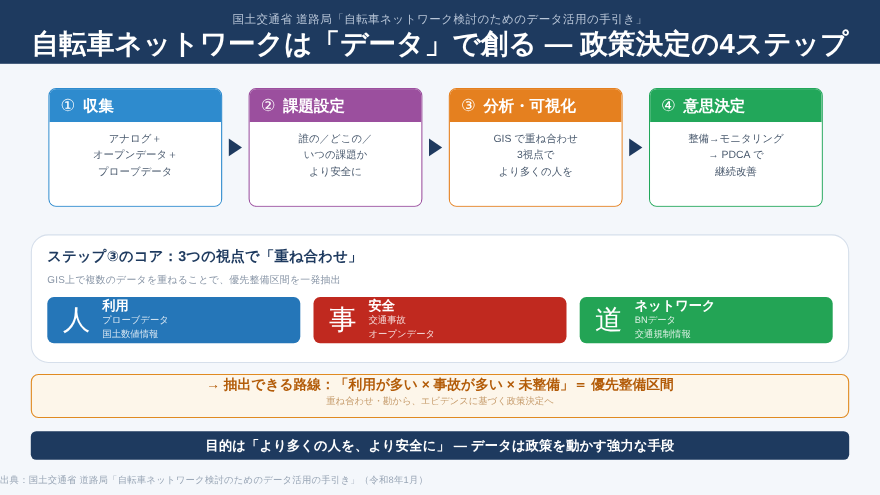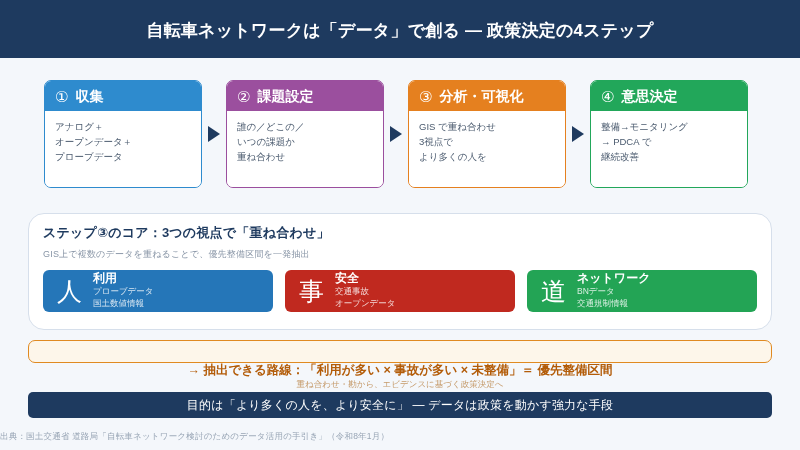--- a/index.html
+++ b/index.html
@@ -35,21 +35,21 @@
     padding-top: 4px;
   }
   .header-kicker {
     font-size: 10.5px;
     color: #b9c6d8;
     letter-spacing: 0.4px;
     line-height: 14px;
     margin-bottom: 3px;
   }
   .header-title {
-    font-size: 17px;
+    font-size: 25px;
     font-weight: bold;
     color: #ffffff;
     letter-spacing: 0.2px;
     line-height: 24px;
     white-space: nowrap;
   }
 
   
   .steps {
     position: absolute;
@@ -91,20 +91,21 @@
     white-space: nowrap;
   }
   .step-body {
     flex: 1;
     padding: 8px 10px 6px 10px;
     box-sizing: border-box;
     font-size: 9.5px;
     line-height: 15px;
     color: #4a5a6e;
     background: #ffffff;
+    text-align: center;
   }
   .step-body div { white-space: nowrap; }
 
   .arrow {
     width: 24px;
     display: flex;
     align-items: center;
     justify-content: center;
     flex: none;
   }
@@ -185,30 +186,30 @@
     color: rgba(255,255,255,0.82);
     white-space: nowrap;
   }
 
   
   .callout {
     position: absolute;
     top: 340px;
     left: 28px;
     width: 744px;
-    height: 20px;
+    height: 40px;
     background: #fdf6ea;
     border: 1.5px solid #e08a21;
     border-radius: 7px;
     box-sizing: border-box;
     display: flex;
     flex-direction: column;
     align-items: center;
     justify-content: flex-start;
-    padding-top: 21px;
+    padding-top: 1px;
   }
   .callout-main {
     font-size: 12.5px;
     font-weight: bold;
     color: #b35c09;
     line-height: 16px;
     white-space: nowrap;
   }
   .callout-sub {
     font-size: 8.5px;
@@ -226,21 +227,21 @@
     height: 26px;
     background: #1e3a5f;
     border-radius: 5px;
     display: flex;
     align-items: center;
     justify-content: center;
     box-sizing: border-box;
   }
   .footer-bar-text {
     font-size: 12px;
-    font-weight: normal;
+    font-weight: bold;
     color: #ffffff;
     letter-spacing: 0.2px;
     white-space: nowrap;
   }
 
   
   .source {
     position: absolute;
     top: 430px;
     left: 0;
@@ -251,20 +252,21 @@
     line-height: 12px;
     letter-spacing: 0.2px;
   }
 </style>
 </head>
 <body>
 
 <div class="slide">
 
   <div class="header">
+    <div class="header-kicker">国土交通省 道路局「自転車ネットワーク検討のためのデータ活用の手引き」</div>
     <div class="header-title">自転車ネットワークは「データ」で創る ― 政策決定の4ステップ</div>
   </div>
 
   <div class="steps">
 
     <div class="step-card" style="border-color: rgb(46, 139, 206);">
       <div class="step-head" style="background: rgb(46, 139, 206);">
         <span class="step-num">①</span>
         <span class="step-name">収集</span>
       </div>
@@ -280,21 +282,21 @@
       </div>
 
     <div class="step-card" style="border-color: rgb(155, 79, 158);">
       <div class="step-head" style="background: rgb(155, 79, 158);">
         <span class="step-num">②</span>
         <span class="step-name">課題設定</span>
       </div>
       <div class="step-body">
         <div>誰の／どこの／</div>
         <div>いつの課題か</div>
-        <div>重ね合わせ</div>
+        <div>より安全に</div>
       </div>
     </div>
 
     <div class="arrow">
         <span></span>
       </div>
 
     <div class="step-card" style="border-color: rgb(229, 128, 31);">
       <div class="step-head" style="background: rgb(229, 128, 31);">
         <span class="step-num">③</span>

